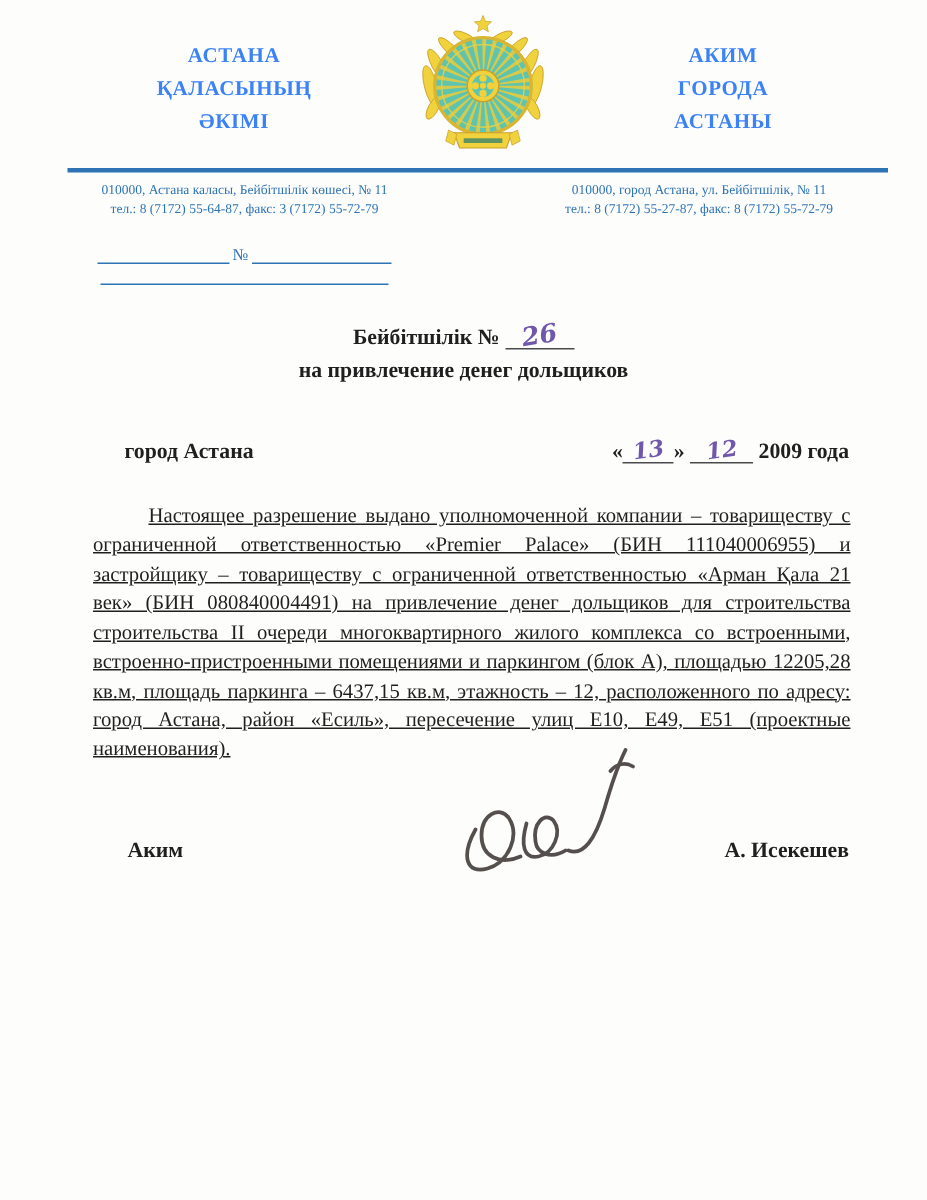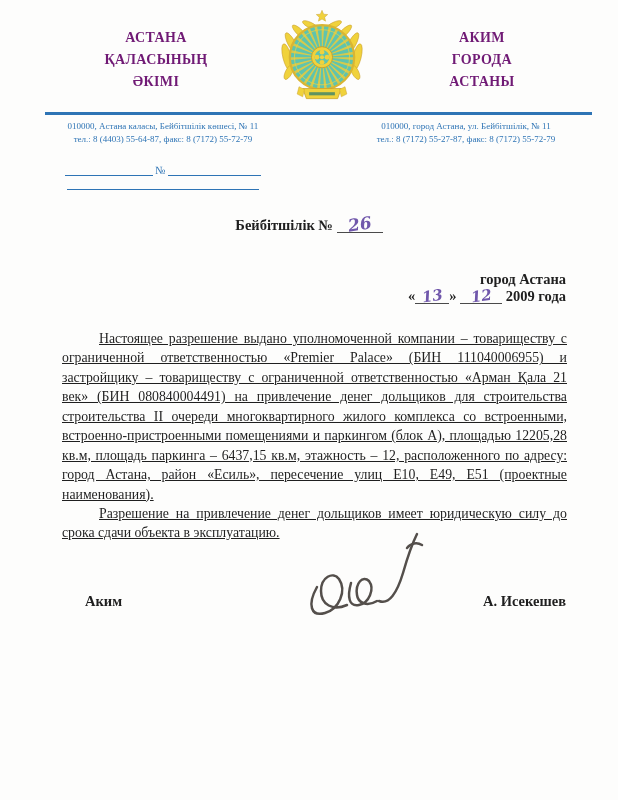--- a/index.html
+++ b/index.html
@@ -3,21 +3,21 @@
 <meta charset="utf-8">
 <style>
   html,body{margin:0;padding:0;background:#888;}
   .page{
     width:618px;height:800px;background:#fdfdfc;margin:0 auto;position:relative;
     font-family:"Liberation Serif","DejaVu Serif",serif;color:#1f1f1f;overflow:hidden;
   }
   
   .header{display:flex;align-items:center;padding:14px 38px 0 52px;height:106px;box-sizing:border-box;}
   .head-title{font-weight:bold;font-size:14px;line-height:1.55;letter-spacing:.4px;
-    color:#701a75;text-align:center;white-space:pre-line;}
+    color:#3b82f6;text-align:center;white-space:pre-line;}
   .head-left{width:208px;}
   .head-right{width:196px;}
   .emblem-wrap{flex:1;display:flex;justify-content:center;align-items:flex-start;}
   
   .rule{height:3px;background:#2e74b5;margin:6px 26px 0 45px;}
   
   .addresses{display:flex;justify-content:space-between;padding:5px 32px 0 38px;}
   .addr{font-size:9px;line-height:1.45;color:#2e74b5;text-align:center;white-space:pre-line;}
   .addr-left{width:250px;}
   .addr-right{width:240px;}
@@ -32,21 +32,21 @@
   
   .doc-title{margin-top:26px;text-align:center;font-weight:bold;font-size:14.5px;line-height:1.3;}
   .hw{color:#7057ab;font-style:italic;font-weight:bold;
       font-family:"DejaVu Serif",serif;}
   .num-slot{display:inline-block;width:46px;border-bottom:1.3px solid #4a4a4a;text-align:center;
       line-height:.9;vertical-align:baseline;}
   .num-slot .hw{display:inline-block;transform:rotate(-9deg);font-size:17px;}
   .doc-title-l2{margin-top:3px;}
   
   .place-date{display:flex;justify-content:space-between;align-items:flex-end;
-      margin:36px 52px 0 83px;font-weight:bold;font-size:14.5px;flex-direction:column;}
+      margin:36px 52px 0 83px;font-weight:bold;font-size:14.5px;}
   .date-part{white-space:nowrap;}
   .date-slot{display:inline-block;border-bottom:1.3px solid #4a4a4a;text-align:center;line-height:.9;}
   .slot-day{width:34px;}
   .slot-month{width:42px;}
   .date-slot .hw{display:inline-block;transform:rotate(-8deg);font-size:15px;}
   
   .body-text{margin:24px 51px 0 62px;font-size:13.8px;line-height:1.41;text-align:justify;}
   .body-text p{margin:0;text-indent:37px;text-decoration:underline;}
   
   .sign-row{display:flex;justify-content:space-between;margin:50px 52px 0 85px;
@@ -105,53 +105,53 @@
 
     <div class="head-title head-right">АКИМ
 ГОРОДА
 АСТАНЫ</div>
   </div>
 
   <div class="rule"></div>
 
   <div class="addresses">
     <div class="addr addr-left">010000, Астана каласы, Бейбітшілік көшесі, № 11
-тел.: 8 (4403) 55-64-87, факс: 8 (7172) 55-72-79</div>
+тел.: 8 (7172) 55-64-87, факс: 3 (7172) 55-72-79</div>
     <div class="addr addr-right">010000, город Астана, ул. Бейбітшілік, № 11
 тел.: 8 (7172) 55-27-87, факс: 8 (7172) 55-72-79</div>
   </div>
 
   <div class="ref">
     <div class="ref-row1">
       <span class="ref-seg seg-a"></span>
       <span class="ref-no">№</span>
       <span class="ref-seg seg-b"></span>
     </div>
     <div class="ref-row2"></div>
   </div>
 
   <div class="doc-title">
     <div>
       <span>Бейбітшілік №</span>
       <span class="num-slot"><span class="hw">26</span></span>
     </div>
+    <div class="doc-title-l2">на привлечение денег дольщиков</div>
   </div>
 
   <div class="place-date">
     <span>город Астана</span>
     <span class="date-part">
       <span>«</span><span class="date-slot slot-day"><span class="hw">13</span></span><span>»</span>
       <span class="date-slot slot-month"><span class="hw">12</span></span>
       <span>2009 года</span>
     </span>
   </div>
 
   <div class="body-text">
     <p>Настоящее разрешение выдано уполномоченной компании – товариществу с ограниченной ответственностью «Premier Palace» (БИН 111040006955) и застройщику – товариществу с ограниченной ответственностью «Арман Қала 21 век» (БИН 080840004491) на привлечение денег дольщиков для строительства строительства II очереди многоквартирного жилого комплекса со встроенными, встроенно-пристроенными помещениями и паркингом (блок А),  площадью 12205,28 кв.м, площадь паркинга – 6437,15 кв.м, этажность – 12, расположенного по адресу: город Астана, район «Есиль», пересечение улиц Е10, Е49, Е51 (проектные наименования).</p>
-    <p>Разрешение на привлечение денег дольщиков имеет юридическую силу до срока сдачи объекта в эксплуатацию.</p>
   </div>
 
   <div class="sign-row">
     <span>Аким</span>
 
     <svg class="sig-svg" width="132" height="100" viewBox="0 0 132 100">
       <g fill="none" stroke="#46413d" stroke-width="2.5" stroke-linecap="round" opacity=".92">
         <path d="M22,56 C12,74 16,86 30,82 C44,78 52,60 44,48 C38,40 26,46 26,60 C26,74 38,80 52,74"></path>
         <path d="M56,52 C52,66 54,76 64,74 C74,72 80,58 74,50 C68,44 60,52 62,64 C63,72 72,76 82,70"></path>
         <path d="M84,70 C94,74 102,62 108,42 C112,28 117,13 122,3"></path>

